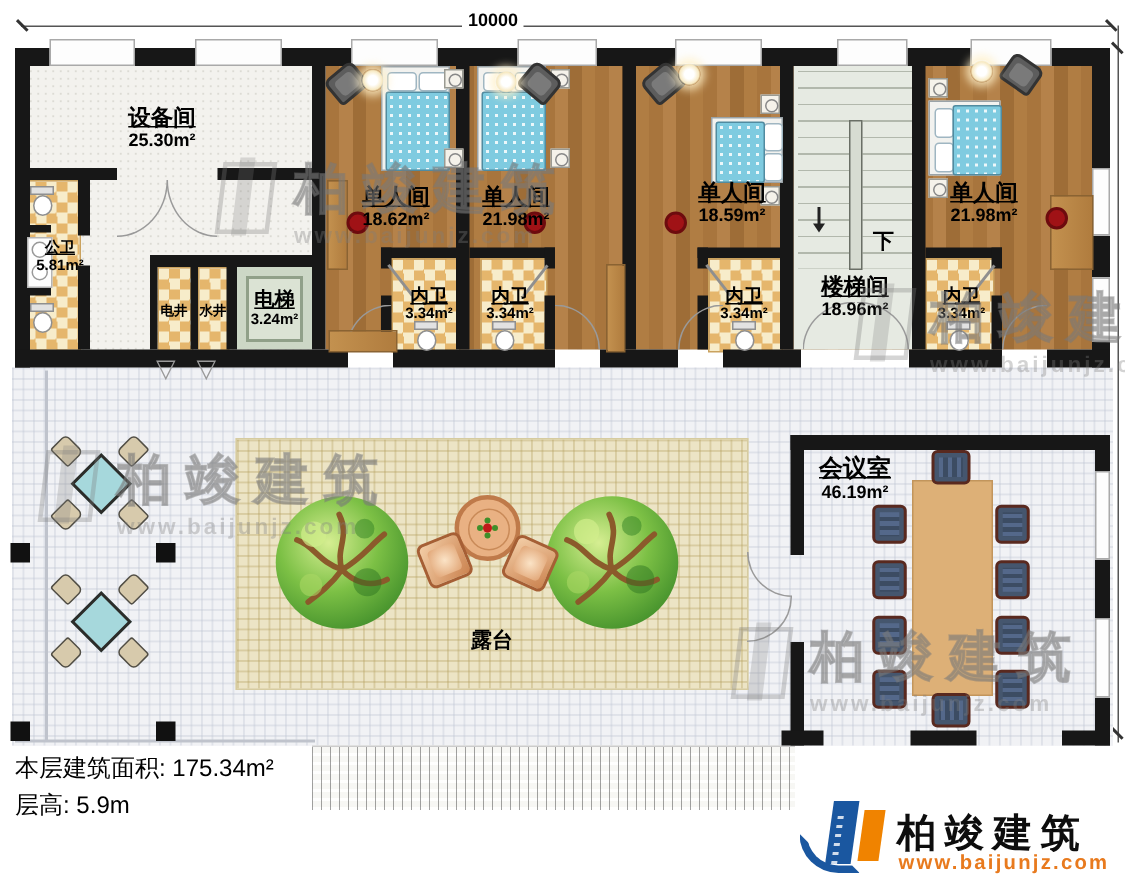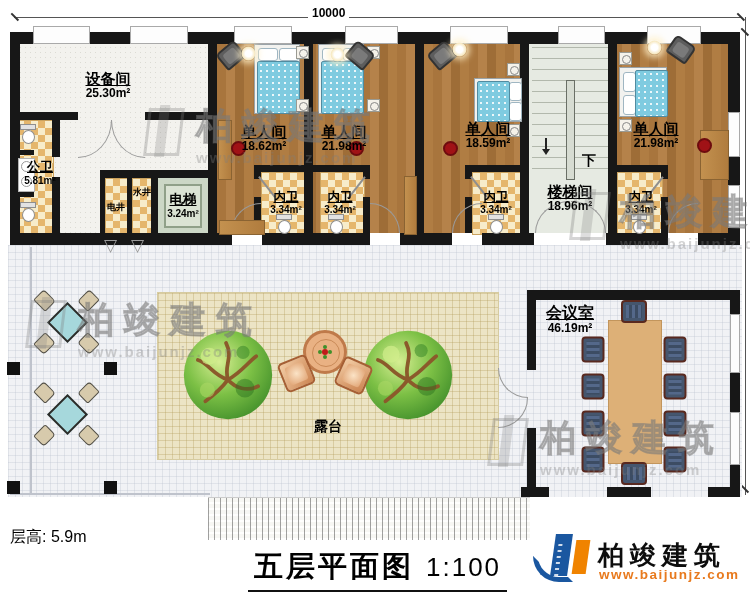--- a/index.html
+++ b/index.html
@@ -347,26 +347,26 @@
   <div class="wc" style="left:631px;top:214px;">
       <div class="wc-tank"></div>
       <div class="wc-bowl"></div>
     </div>
 
   <div class="rlabel big" style="left:108px;top:70px;">
     <span class="rname">设备间</span>
       <span class="rarea">25.30m²</span>
     </div>
   <div class="rlabel small" style="left:40px;top:160px;">
-    <span class="rname" style="font-size:13px;">公卫</span>
+    <span class="rname" style="font-size:10px;">公卫</span>
       <span class="rarea">5.81m²</span>
     </div>
   <div class="rlabel tiny" style="left:116px;top:202px;">
     <span>电井</span></div>
-  <div class="rlabel tiny" style="left:142px;top:187px;">
+  <div class="rlabel tiny" style="left:142px;top:202px;">
     <span>水井</span></div>
   <div class="rlabel small" style="left:183px;top:192px;">
     <span class="rname" style="font-size:13.5px;">电梯</span>
       <span class="rarea">3.24m²</span>
     </div>
   <div class="rlabel big" style="left:264px;top:123px;">
     <span class="rname">单人间</span>
       <span class="rarea">18.62m²</span>
     </div>
   <div class="rlabel big" style="left:344px;top:123px;">
@@ -424,25 +424,25 @@
   <div class="wm" style="left:78px;top:296px;">
     <div class="wm-name">柏竣建筑</div>
       <div class="wm-url">www.baijunjz.com</div>
     </div>
   <div class="wm-glyph" style="left:490px;top:418px;"></div>
   <div class="wm" style="left:540px;top:414px;">
     <div class="wm-name">柏竣建筑</div>
       <div class="wm-url">www.baijunjz.com</div>
     </div>
 
+  <div class="info" style="left:10px;top:502px;">
+    <span>本层建筑面积:</span> <span style="font-weight:500;">175.34m²</span></div>
   <div class="info" style="left:10px;top:527px;">
     <span>层高:</span> <span style="font-weight:500;">5.9m</span></div>
 
-  <div class="title-block" style="left:248px;top:547px;">
-    <span class="title-main">五层平面图</span><span class="title-scale">1:100</span></div>
 
   <div class="lg-arc" style="left:533px;top:556px;"></div>
   <div class="lg-blue" style="left:553px;top:534px;width:17px;height:42px;background-image:repeating-linear-gradient(0deg,rgba(255,255,255,.8) 0 2px,transparent 2px 6px);background-size:4px 100%;background-repeat:no-repeat;background-position:4px 6px;"></div>
   <div class="lg-orange" style="left:574px;top:540px;width:14px;height:34px;"></div>
   <div class="logo-name" style="left:598px;top:538px;">柏竣建筑</div>
   <div class="logo-url" style="left:599px;top:567px;">www.baijunjz.com</div>
 
 </div>
 
 </body></html>

